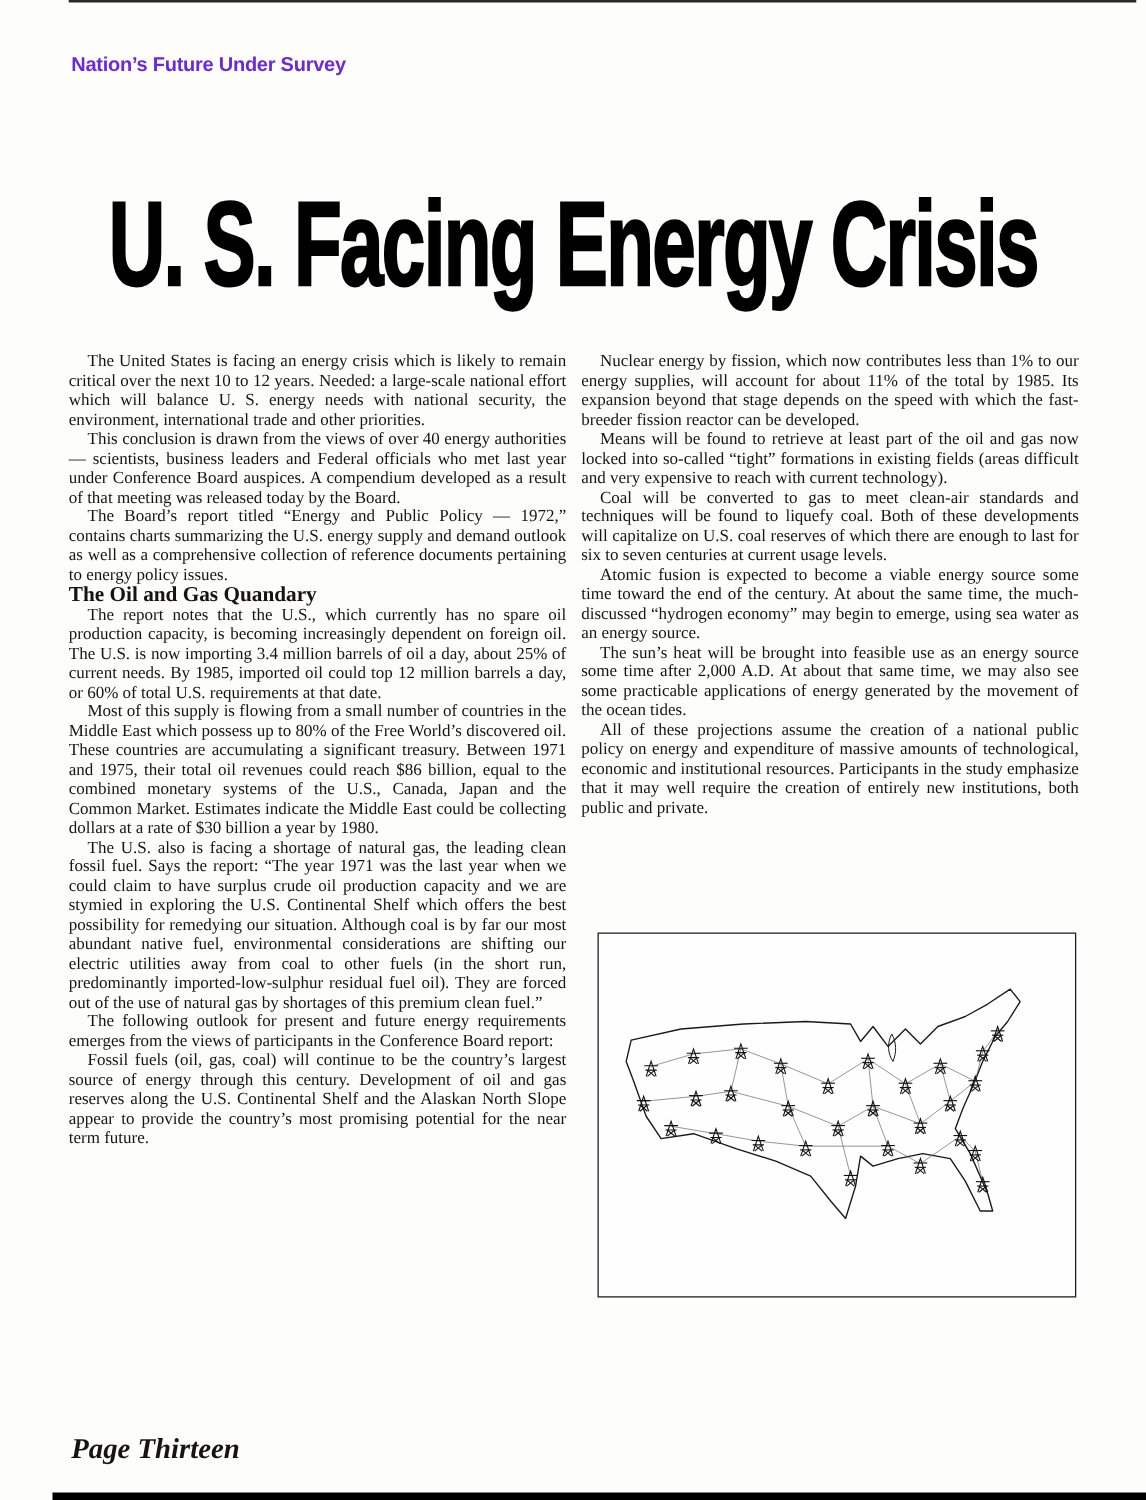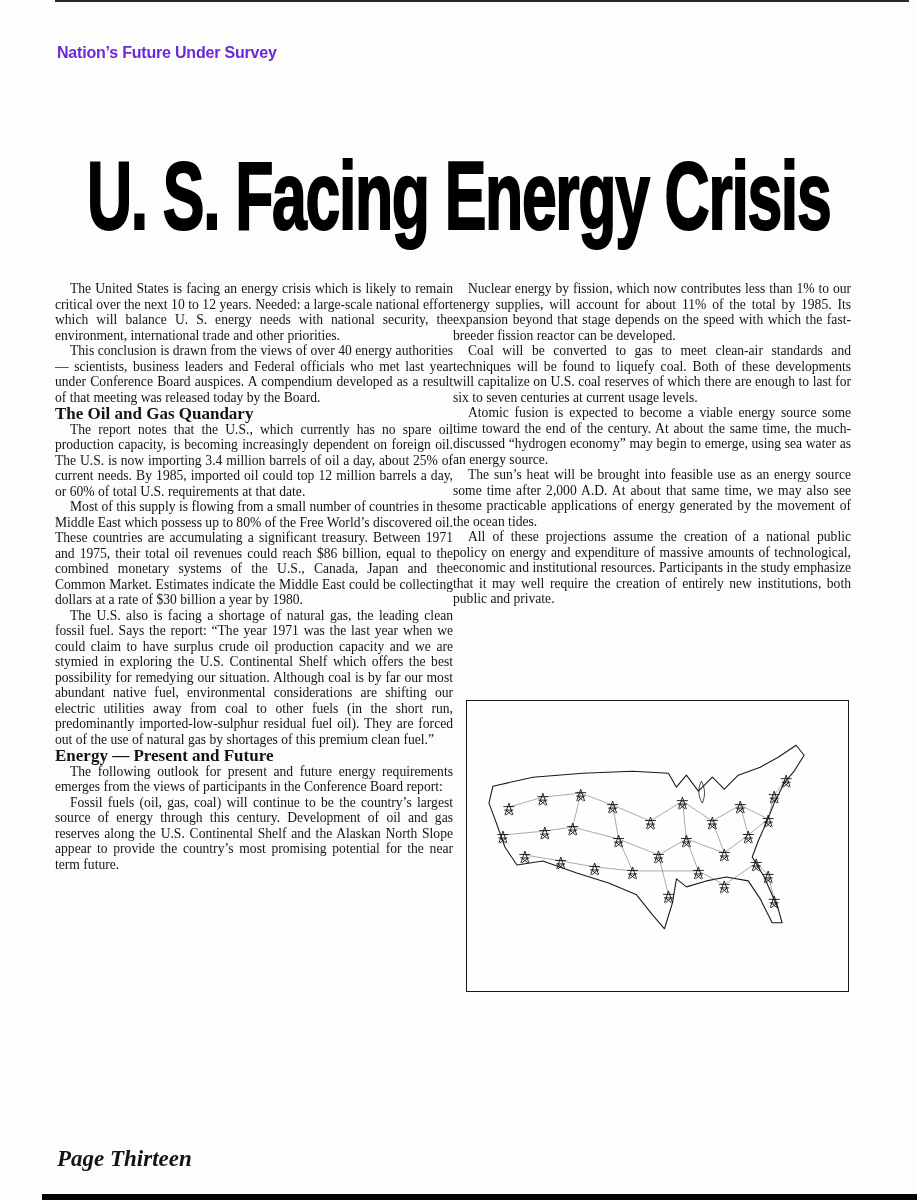--- a/index.html
+++ b/index.html
@@ -30,21 +30,21 @@
     font-size:92px;line-height:1;
     letter-spacing:-2px;
     white-space:nowrap;
     transform:scale(0.68,1.04);
     transform-origin:center top;
     -webkit-text-stroke:2px #000;
     color:#000;
   }
   .columns{
     position:absolute;left:55px;top:281px;width:812px;
-    display:flex;gap:0;
+    display:flex;gap:12px;
   }
   .col{width:398px;font-size:13.6px;line-height:15.5px;text-align:justify;}
   .para{margin:0;text-indent:15px;}
   .subhead{
     margin:1px 0 0 0;font-size:17px;font-weight:bold;text-indent:0;
   }
   .map-figure{
     margin:93px 0 0 13px;
     width:383px;height:292px;
     box-sizing:border-box;
@@ -68,31 +68,32 @@
 
 <div class="headline-wrap">
   <h1 class="headline">U. S. Facing Energy Crisis</h1>
 </div>
 
 <div class="columns">
 
   <div class="col">
     <p class="para">The United States is facing an energy crisis which is likely to remain critical over the next 10 to 12 years. Needed: a large-scale national effort which will balance U. S. energy needs with national security, the environment, international trade and other priorities.</p>
     <p class="para">This conclusion is drawn from the views of over 40 energy authorities — scientists, business leaders and Federal officials who met last year under Conference Board auspices. A compendium developed as a result of that meeting was released today by the Board.</p>
+    <p class="para">The Board’s report titled “Energy and Public Policy — 1972,” contains charts summarizing the U.S. energy supply and demand outlook as well as a comprehensive collection of reference documents pertaining to energy policy issues.</p>
     <h3 class="subhead">The Oil and Gas Quandary</h3>
     <p class="para">The report notes that the U.S., which currently has no spare oil production capacity, is becoming increasingly dependent on foreign oil. The U.S. is now importing 3.4 million barrels of oil a day, about 25% of current needs. By 1985, imported oil could top 12 million barrels a day, or 60% of total U.S. requirements at that date.</p>
     <p class="para">Most of this supply is flowing from a small number of countries in the Middle East which possess up to 80% of the Free World’s discovered oil. These countries are accumulating a significant treasury. Between 1971 and 1975, their total oil revenues could reach $86 billion, equal to the combined monetary systems of the U.S., Canada, Japan and the Common Market. Estimates indicate the Middle East could be collecting dollars at a rate of $30 billion a year by 1980.</p>
     <p class="para">The U.S. also is facing a shortage of natural gas, the leading clean fossil fuel. Says the report: “The year 1971 was the last year when we could claim to have surplus crude oil production capacity and we are stymied in exploring the U.S. Continental Shelf which offers the best possibility for remedying our situation. Although coal is by far our most abundant native fuel, environmental considerations are shifting our electric utilities away from coal to other fuels (in the short run, predominantly imported-low-sulphur residual fuel oil). They are forced out of the use of natural gas by shortages of this premium clean fuel.”</p>
-    <h3 class="subhead">Energy — Present and Future</h3>
     <p class="para">The following outlook for present and future energy requirements emerges from the views of participants in the Conference Board report:</p>
     <p class="para">Fossil fuels (oil, gas, coal) will continue to be the country’s largest source of energy through this century. Development of oil and gas reserves along the U.S. Continental Shelf and the Alaskan North Slope appear to provide the country’s most promising potential for the near term future.</p>
   </div>
 
   <div class="col">
     <p class="para">Nuclear energy by fission, which now contributes less than 1% to our energy supplies, will account for about 11% of the total by 1985. Its expansion beyond that stage depends on the speed with which the fast-breeder fission reactor can be developed.</p>
+    <p class="para">Means will be found to retrieve at least part of the oil and gas now locked into so-called “tight” formations in existing fields (areas difficult and very expensive to reach with current technology).</p>
     <p class="para">Coal will be converted to gas to meet clean-air standards and techniques will be found to liquefy coal. Both of these developments will capitalize on U.S. coal reserves of which there are enough to last for six to seven centuries at current usage levels.</p>
     <p class="para">Atomic fusion is expected to become a viable energy source some time toward the end of the century. At about the same time, the much-discussed “hydrogen economy” may begin to emerge, using sea water as an energy source.</p>
     <p class="para">The sun’s heat will be brought into feasible use as an energy source some time after 2,000 A.D. At about that same time, we may also see some practicable applications of energy generated by the movement of the ocean tides.</p>
     <p class="para">All of these projections assume the creation of a national public policy on energy and expenditure of massive amounts of technological, economic and institutional resources. Participants in the study emphasize that it may well require the creation of entirely new institutions, both public and private.</p>
 
     <figure class="map-figure">
       <svg viewBox="0 0 370 230" preserveAspectRatio="xMidYMid meet">
         <defs>
           <g id="twr" stroke="#111" stroke-width="0.9" fill="none">
             <path d="M-4,12 L0,0 L4,12"></path>

